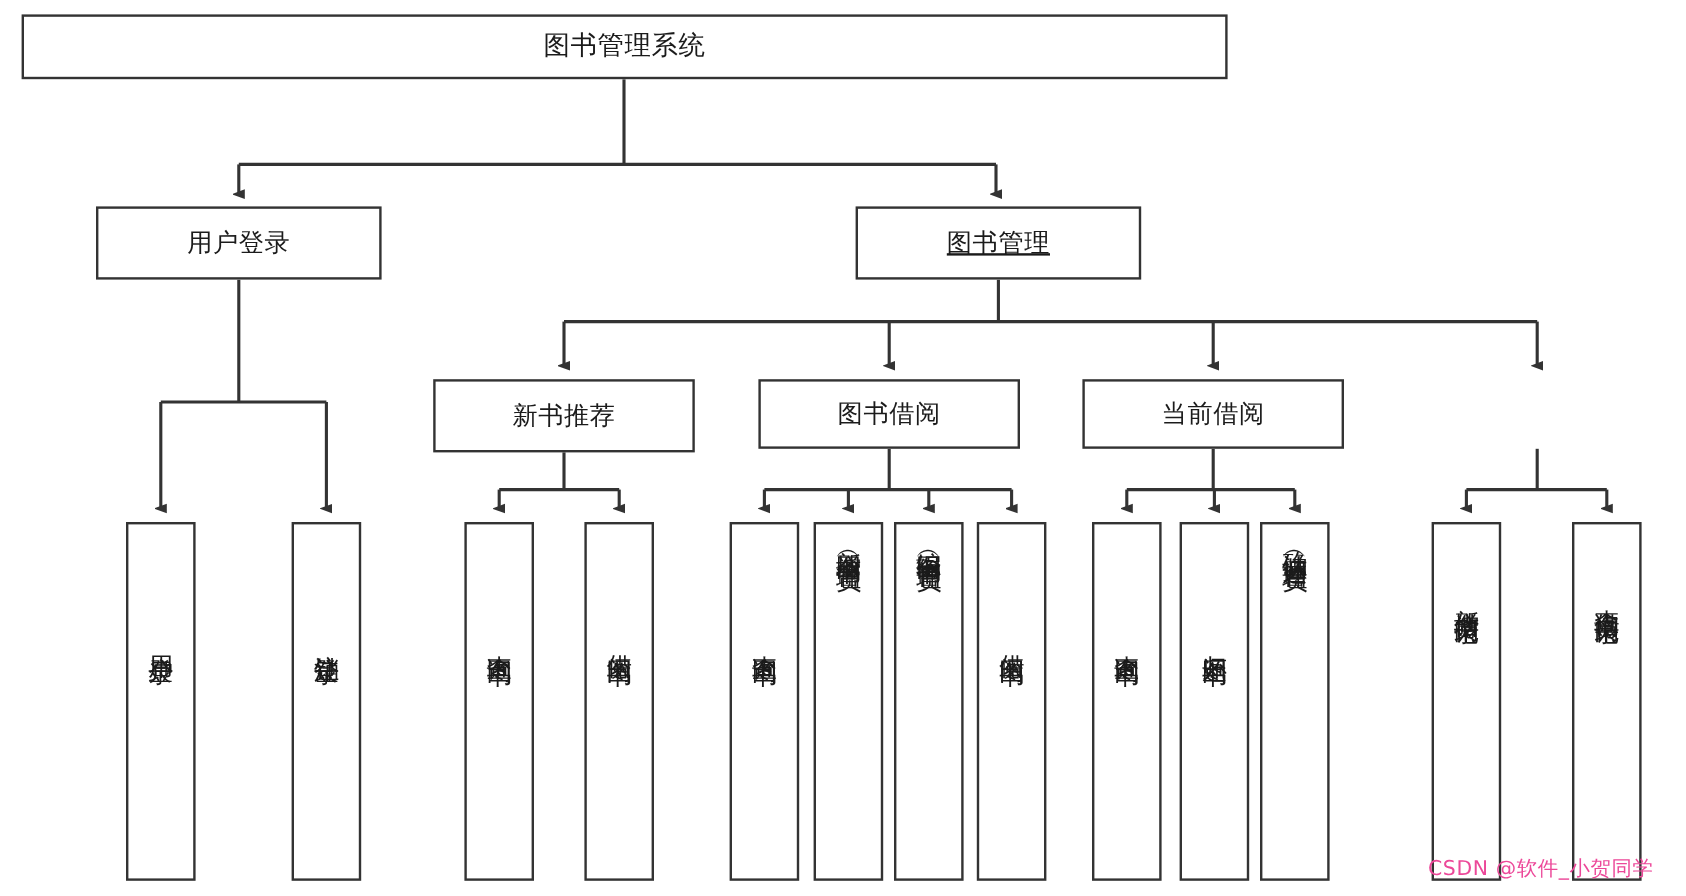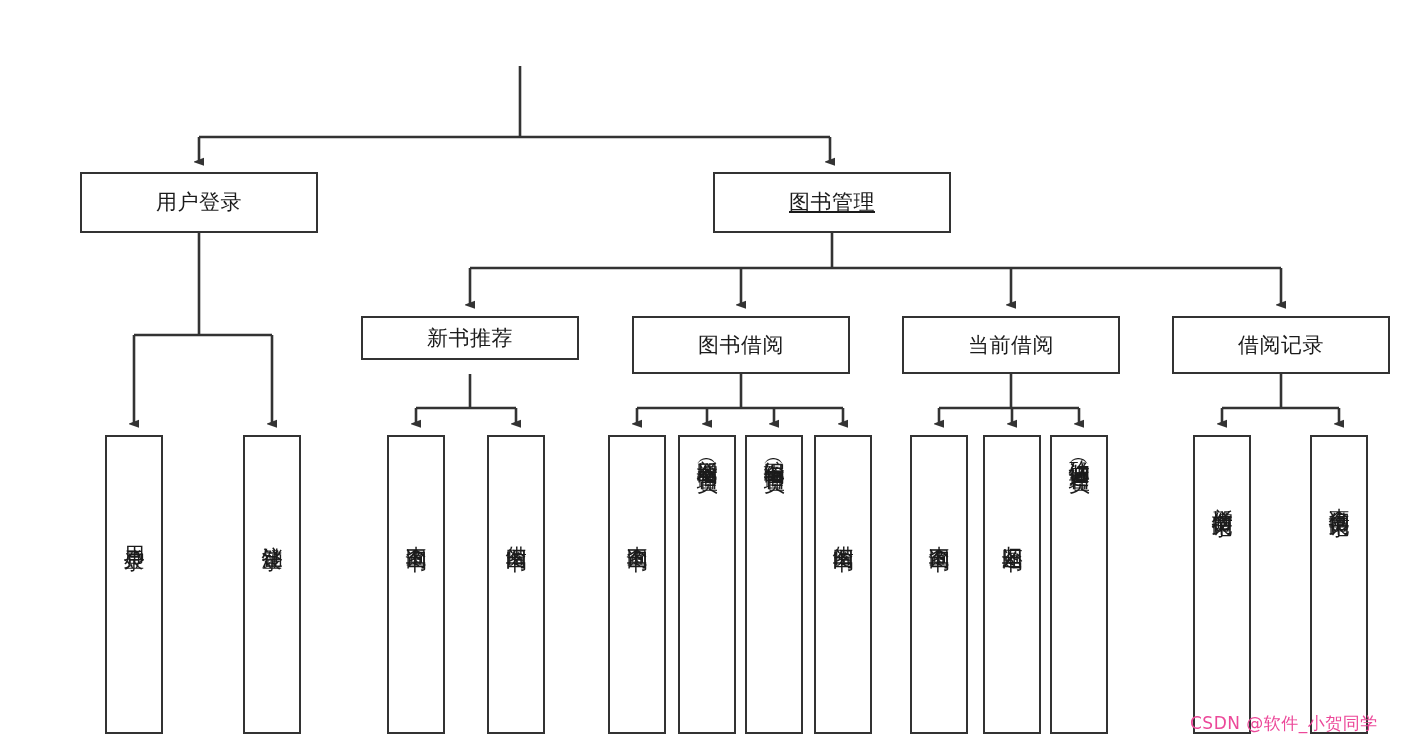--- a/index.html
+++ b/index.html
@@ -127,40 +127,40 @@
       <path d="M1012,408 L1012,424" marker-end="url(#arrow)"></path>
       <path d="M1079,408 L1079,424" marker-end="url(#arrow)"></path>
 
       <path d="M1281,374 L1281,408"></path>
       <path d="M1222,408 L1339,408"></path>
       <path d="M1222,408 L1222,424" marker-end="url(#arrow)"></path>
       <path d="M1339,408 L1339,424" marker-end="url(#arrow)"></path>
     </g>
   </svg>
 
+  <div class="node horiz root" style="left:18px;top:12px;width:1005px;height:54px;">
+    <span class="label">图书管理系统</span>
+  </div>
 
   <div class="node horiz" style="left:80px;top:172px;width:238px;height:61px;">
     <span class="label">用户登录</span>
   </div>
   <div class="node horiz" style="left:713px;top:172px;width:238px;height:61px;text-decoration:underline;">
     <span class="label">图书管理</span>
   </div>
 
-  <div class="node horiz" style="left:361px;top:316px;width:218px;height:44px;">
+  <div class="node horiz" style="left:361px;top:316px;width:218px;height:61px;">
     <span class="label">新书推荐</span>
   </div>
   <div class="node horiz" style="left:902px;top:316px;width:218px;height:58px;">
     <span class="label">当前借阅</span>
   </div>
   <div class="node horiz" style="left:632px;top:316px;width:218px;height:58px;">
     <span class="label">图书借阅</span>
   </div>
-  <div class="node horiz" style="left:1172px;top:316px;width:218px;height:58px;">
-    <span class="label">借阅记录</span>
-  </div>
 
   <div class="node vert mid" style="left:105px;top:435px;width:58px;height:299px;">
     <span class="label">用户登录</span>
   </div>
   <div class="node vert mid" style="left:243px;top:435px;width:58px;height:299px;">
     <span class="label">注销登录</span>
   </div>
 
   <div class="node vert mid" style="left:387px;top:435px;width:58px;height:299px;">
     <span class="label">查询图书</span>

